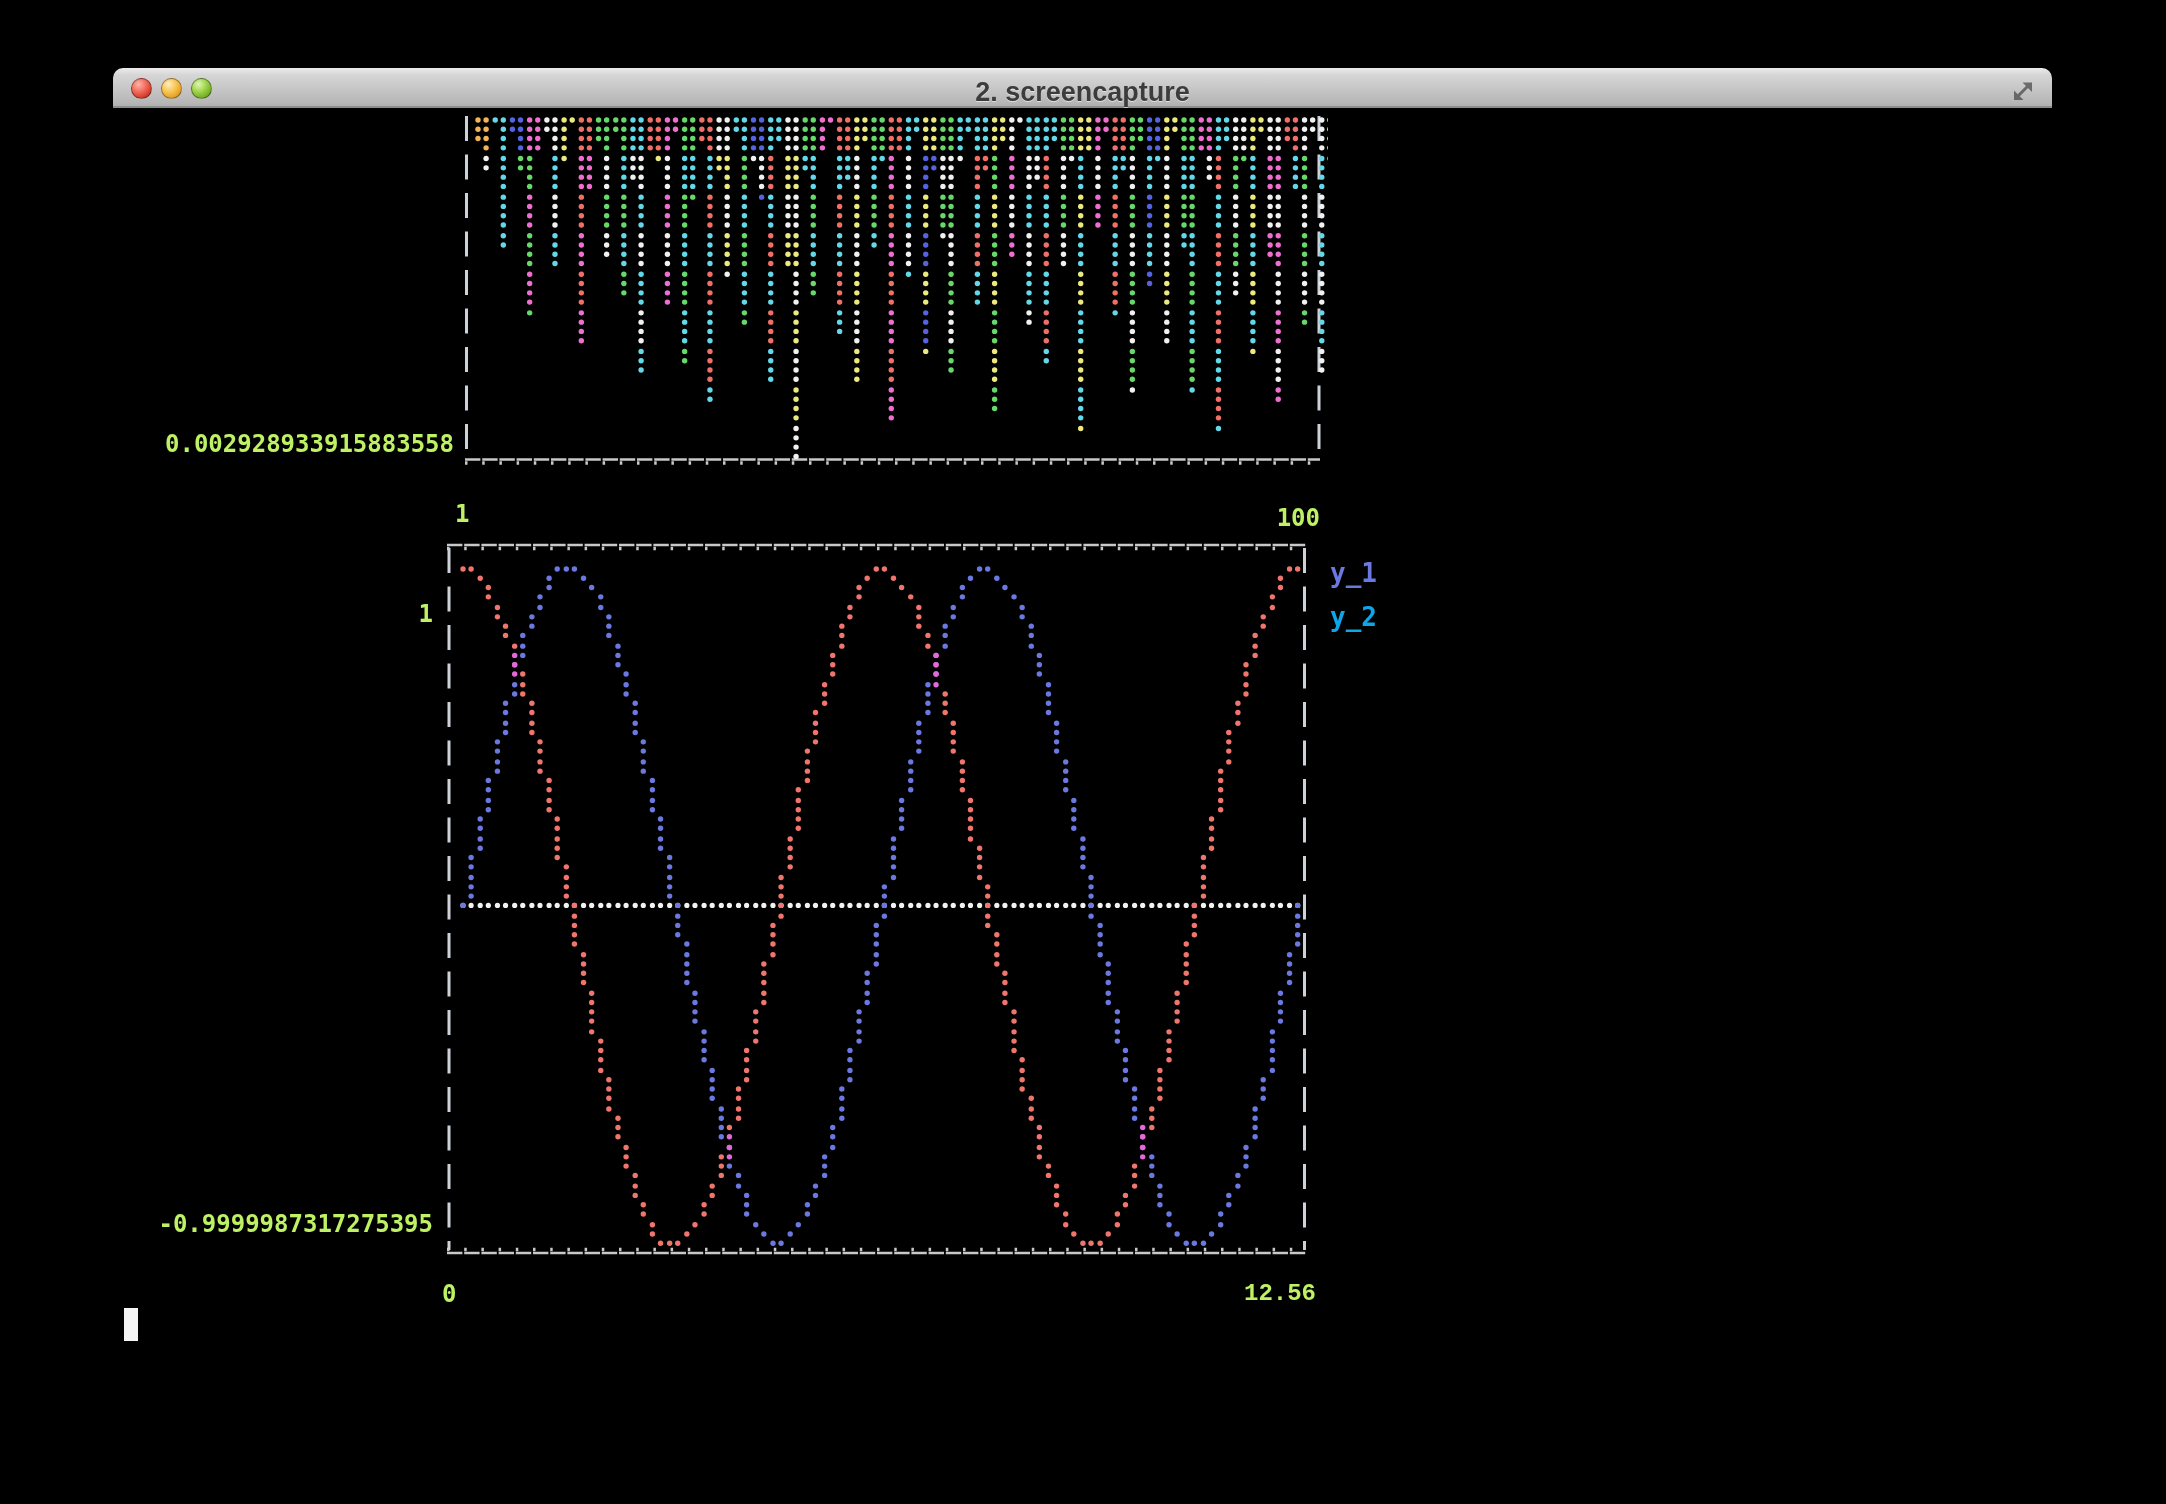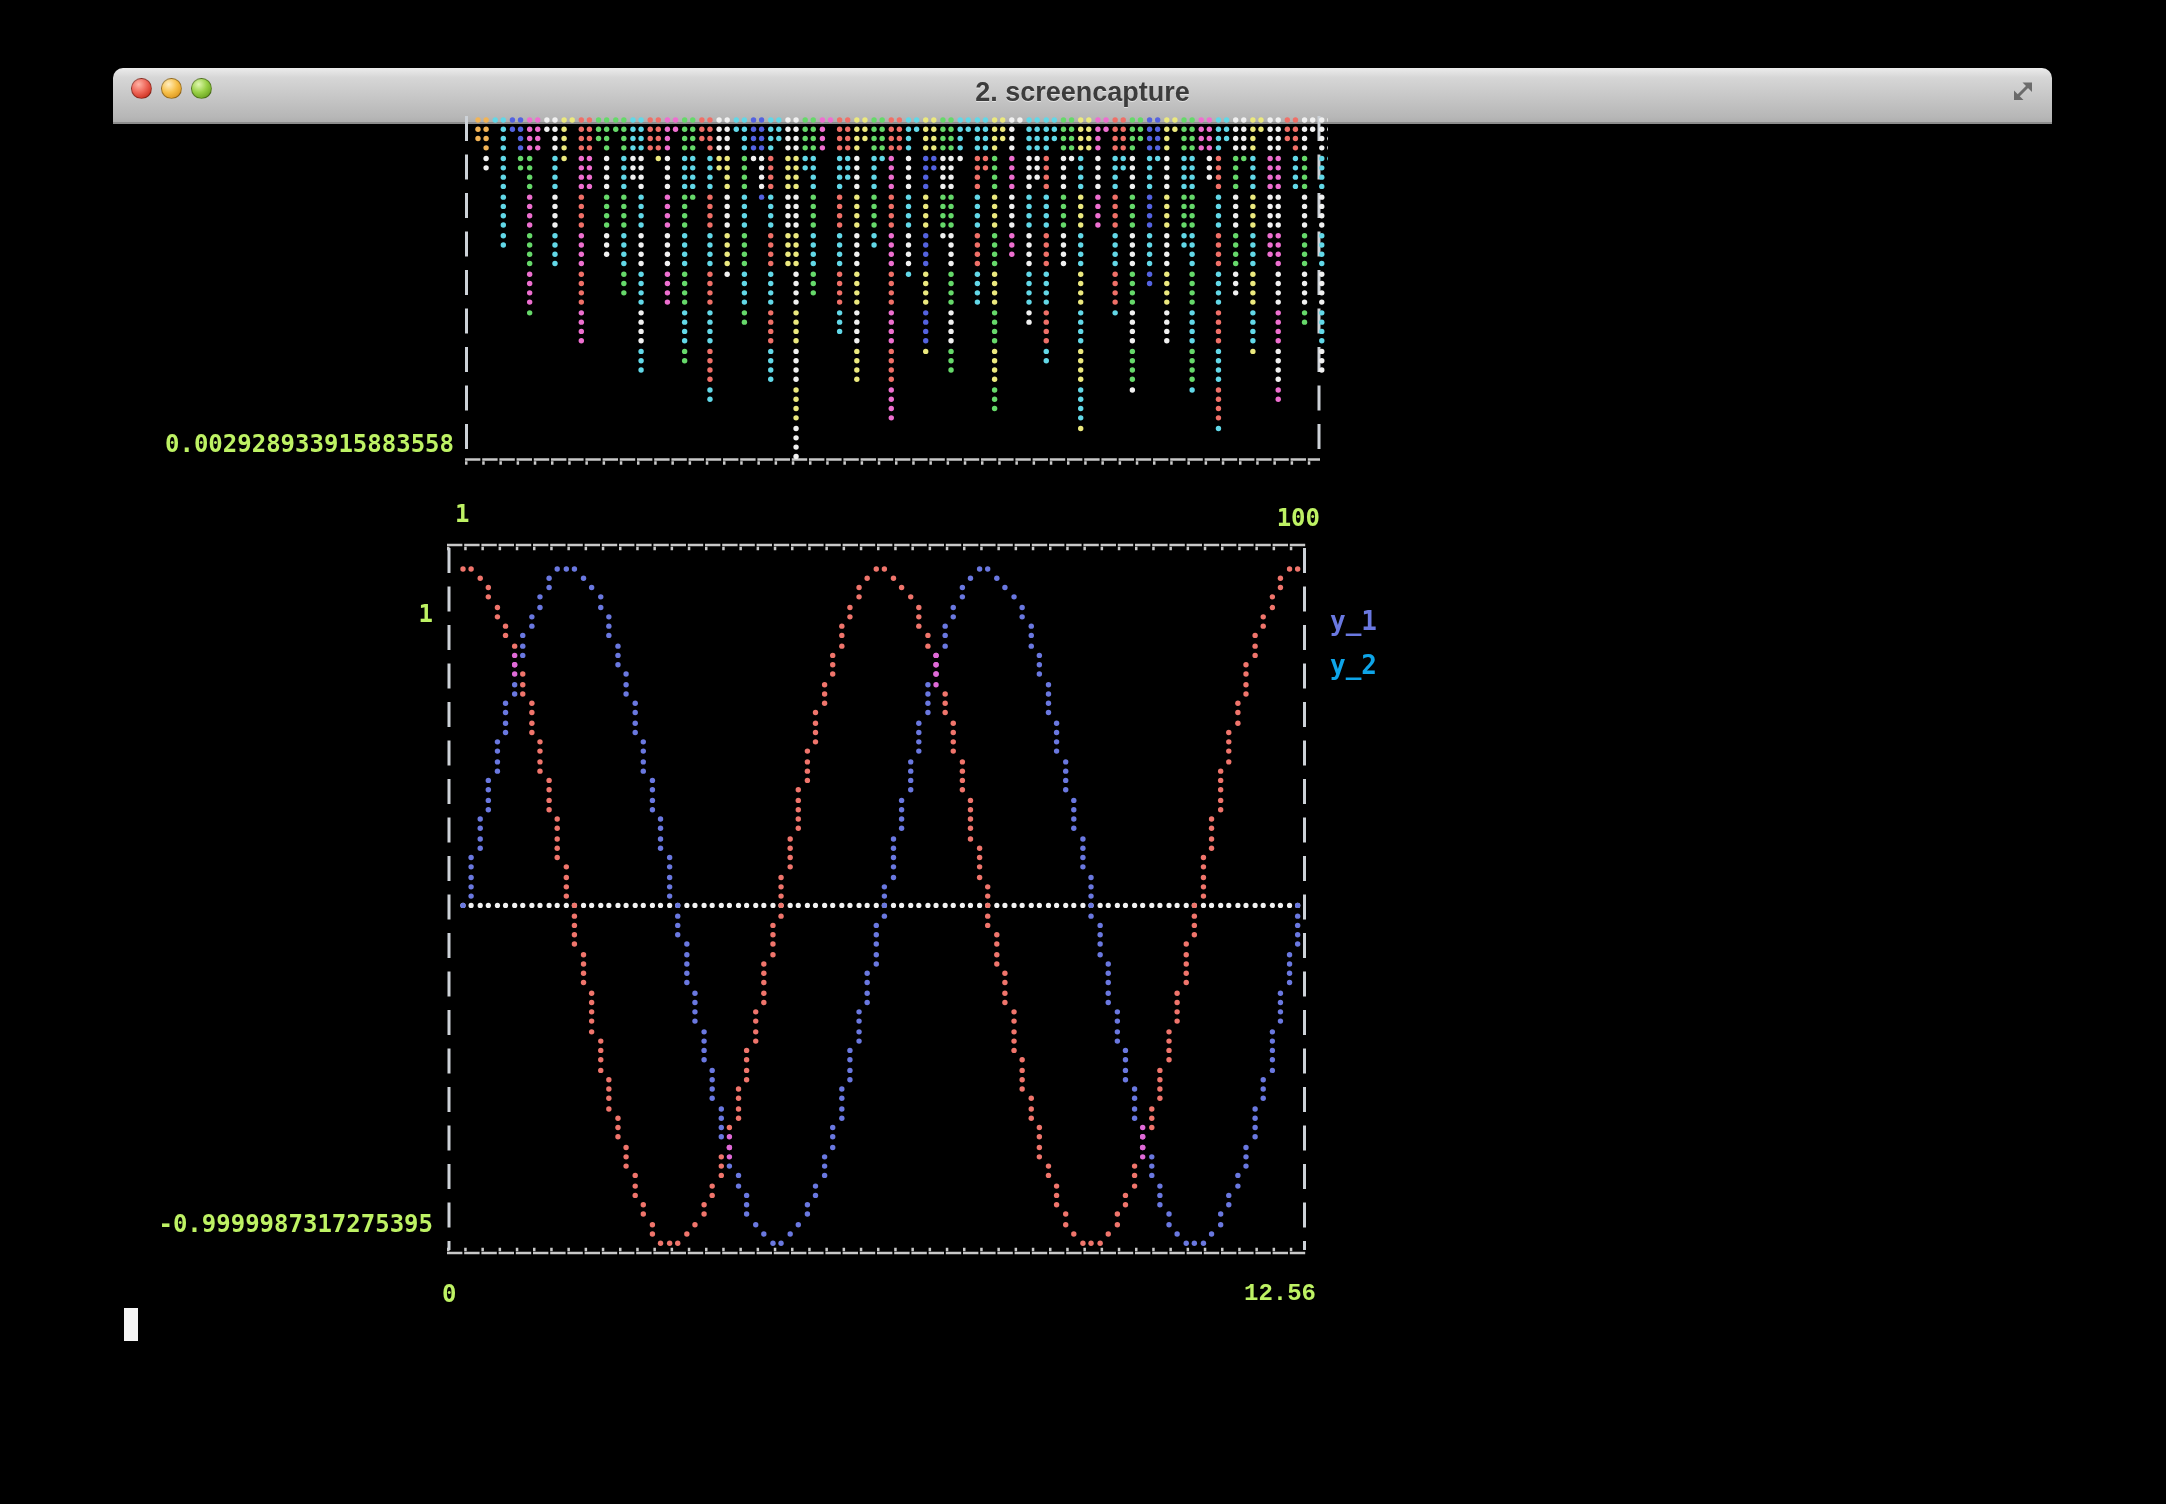--- a/index.html
+++ b/index.html
@@ -1,35 +1,35 @@
 <!DOCTYPE html>
 <html><head>
 <meta charset="utf-8">
 <style>
   html,body{margin:0;padding:0;background:#000;}
   body{position:relative;width:2166px;height:1504px;overflow:hidden;
        font-family:"DejaVu Sans Mono",monospace;}
   .window{position:absolute;left:113px;top:68px;width:1939px;height:1436px;
           background:#000;border-radius:10px 10px 0 0;}
-  .titlebar{position:absolute;left:0;top:0;width:100%;height:56px;
+  .titlebar{position:absolute;left:0;top:0;width:100%;height:40px;
             border-radius:10px 10px 0 0;
             background:linear-gradient(#ececec,#d6d6d6 18%,#c6c6c6 55%,#b7b7b7 90%,#b0b0b0);
             border-bottom:2px solid #8d8d8d;box-sizing:border-box;}
   .title{position:absolute;left:0;right:0;top:9px;text-align:center;
          font-family:"Liberation Sans",sans-serif;font-size:27px;font-weight:bold;
          color:#3c3c3c;text-shadow:0 1px 0 rgba(255,255,255,.55);}
   .light{position:absolute;top:10px;width:21px;height:21px;border-radius:50%;
          border:1px solid rgba(0,0,0,.35);box-sizing:border-box;}
   .light.red{left:18px;background:radial-gradient(circle at 35% 28%,#ffb3a6,#ee6557 45%,#d33a2a 75%,#a82517);}
   .light.yellow{left:48px;background:radial-gradient(circle at 35% 28%,#ffeec0,#f7c04a 45%,#e29f27 75%,#b87b12);}
   .light.green{left:78px;background:radial-gradient(circle at 35% 28%,#e0f7b0,#98d045 45%,#73ac27 75%,#568417);}
   .resize-icon{position:absolute;right:14px;top:8px;width:30px;height:30px;opacity:.75;}
   .lbl{position:absolute;color:#bef264;font-size:24px;font-weight:bold;
        white-space:pre;line-height:1.2;}
-  .legend-item{position:absolute;font-size:26px;font-weight:bold;white-space:pre;margin-top:48px;}
+  .legend-item{position:absolute;font-size:26px;font-weight:bold;white-space:pre;}
   svg.plot{position:absolute;}
   .cursor{position:absolute;left:124px;top:1308px;width:14px;height:33px;background:#f5f5f5;}
 </style>
 </head>
 <body>
 
 <div class="window">
   <div class="titlebar">
     <span class="light red"></span>
     <span class="light yellow"></span>

